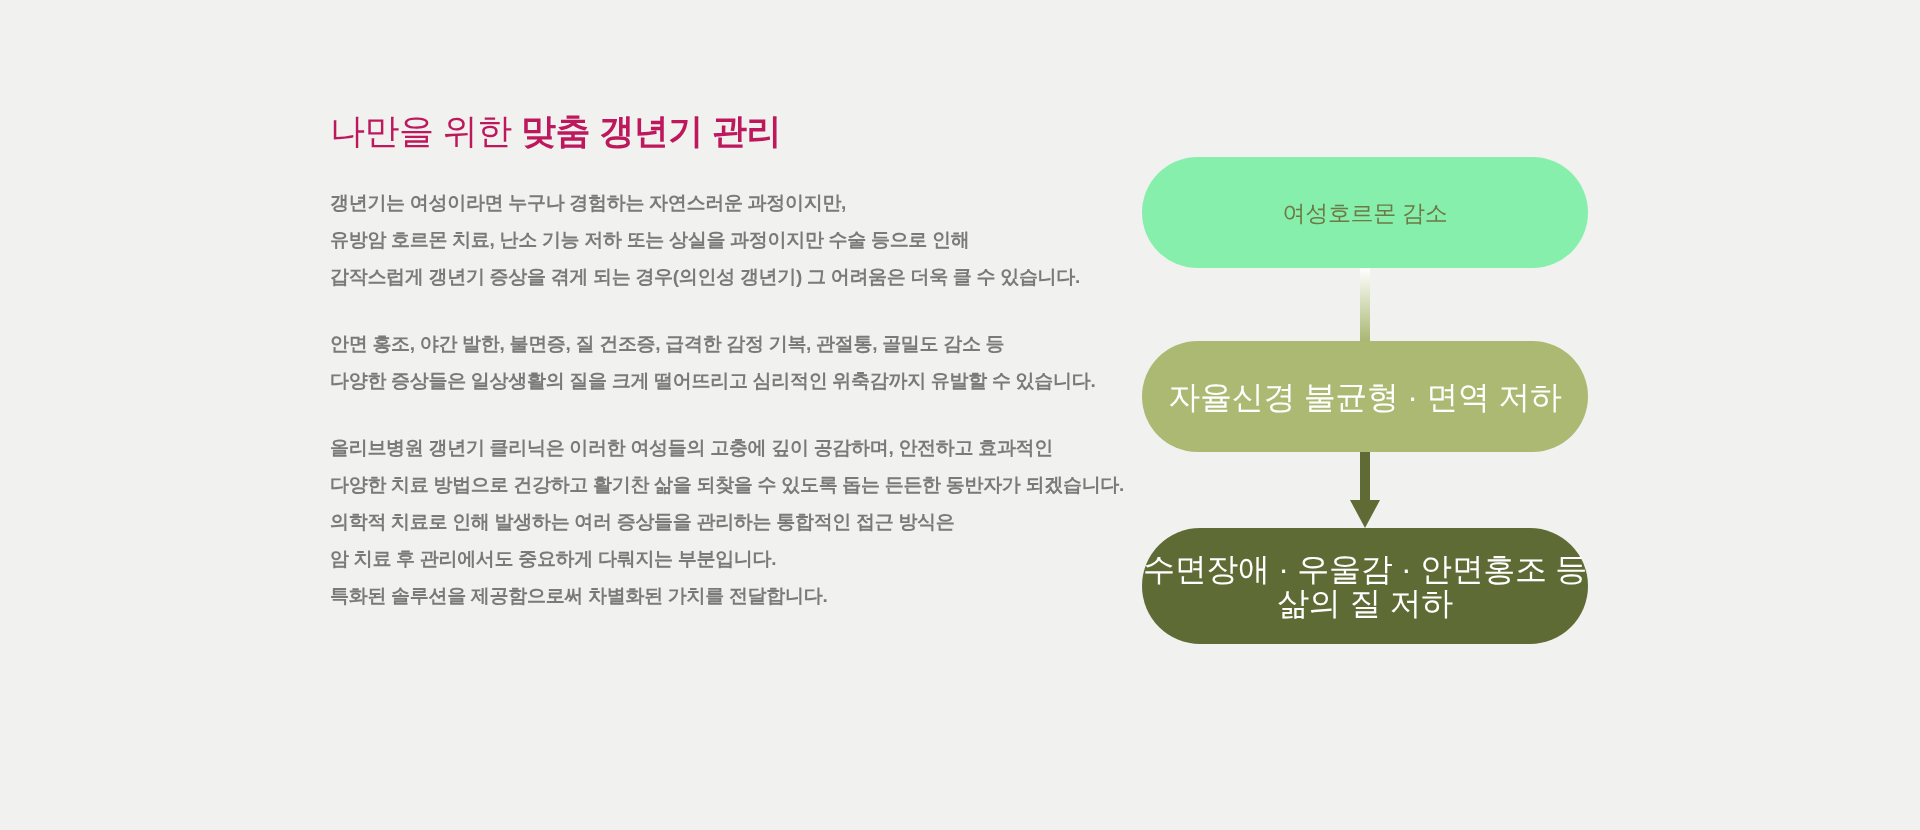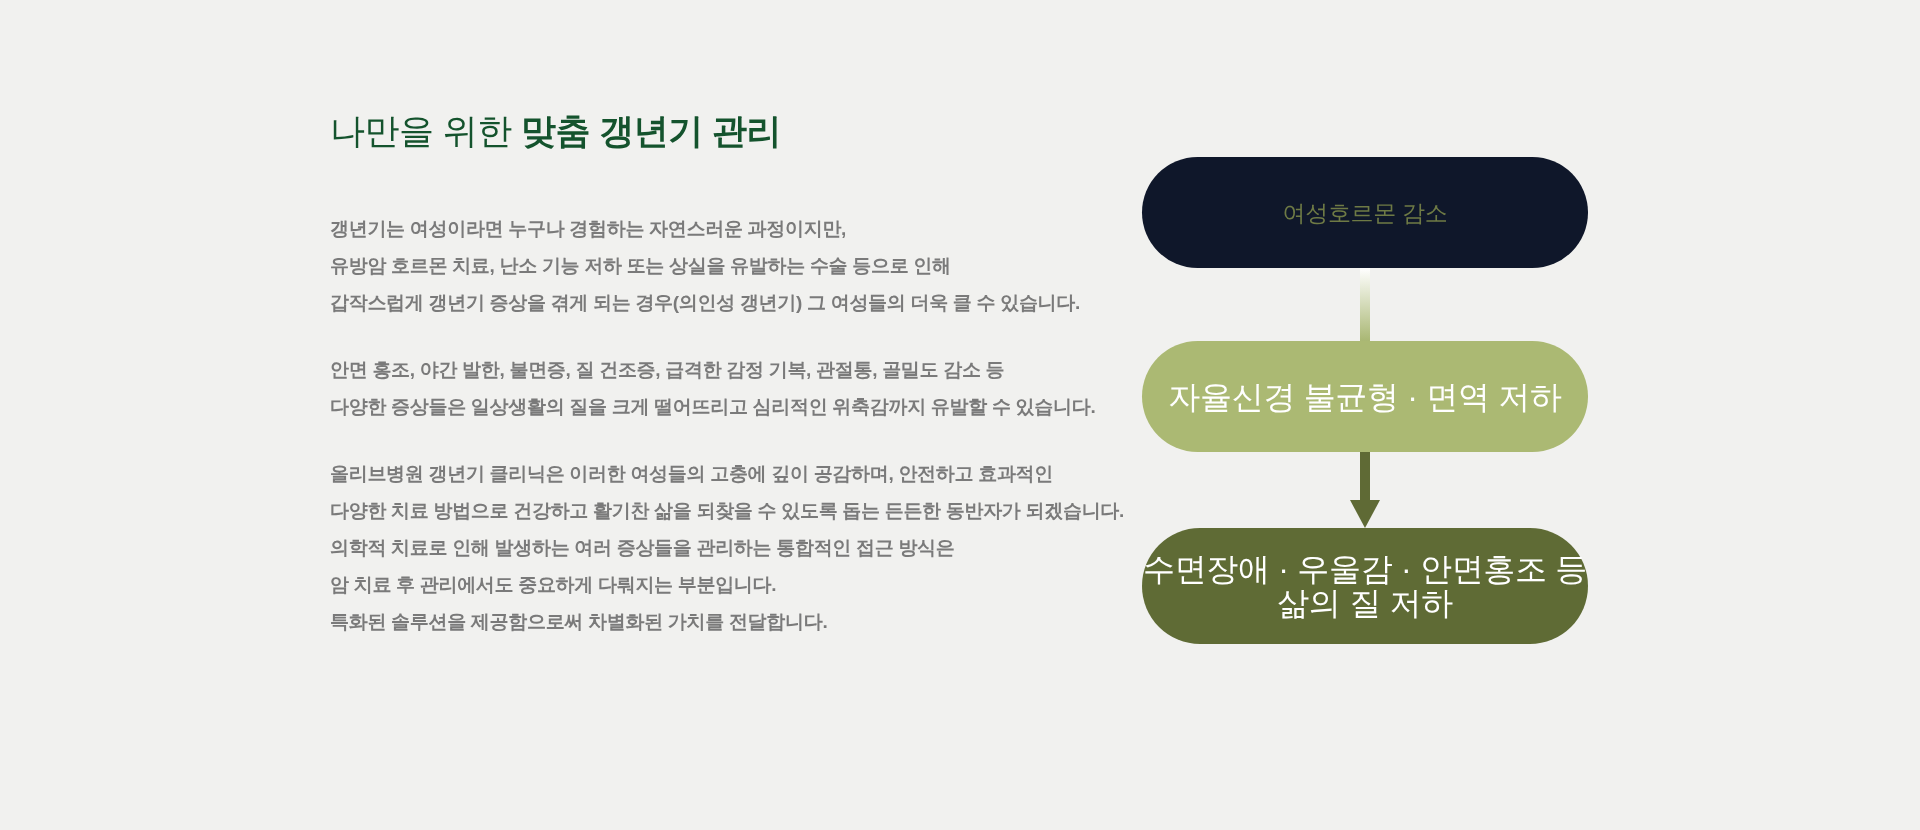--- a/index.html
+++ b/index.html
@@ -20,23 +20,23 @@
   .text-col {
     position: absolute;
     left: 330px;
     top: 108px;
     width: 740px;
   }
   .section-title {
     font-size: 35px;
     line-height: 46px;
     font-weight: 400;
-    color: #14532d;
+    color: #be185d;
     letter-spacing: -0.5px;
-    margin-bottom: 56px;
+    margin-bottom: 30px;
     white-space: nowrap;
   }
   .section-title .title-bold { font-weight: 800; }
   .paragraph { margin-bottom: 30px; }
   .paragraph:last-child { margin-bottom: 16px; }
   .para-line {
     font-size: 19px;
     line-height: 37px;
     font-weight: 700;
     color: #7a7a7a;
@@ -101,41 +101,41 @@
 </head>
 <body>
 
 <div class="stage">
 
   <div class="text-col">
     <h2 class="section-title"><span>나만을 위한 </span><span class="title-bold">맞춤 갱년기 관리</span></h2>
 
     <div class="paragraph">
       <div class="para-line">갱년기는 여성이라면 누구나 경험하는 자연스러운 과정이지만,</div>
-      <div class="para-line">유방암 호르몬 치료, 난소 기능 저하 또는 상실을 유발하는 수술 등으로 인해</div>
-      <div class="para-line">갑작스럽게 갱년기 증상을 겪게 되는 경우(의인성 갱년기) 그 여성들의 더욱 클 수 있습니다.</div>
+      <div class="para-line">유방암 호르몬 치료, 난소 기능 저하 또는 상실을 과정이지만 수술 등으로 인해</div>
+      <div class="para-line">갑작스럽게 갱년기 증상을 겪게 되는 경우(의인성 갱년기) 그 어려움은 더욱 클 수 있습니다.</div>
     </div>
 
     <div class="paragraph">
       <div class="para-line">안면 홍조, 야간 발한, 불면증, 질 건조증, 급격한 감정 기복, 관절통, 골밀도 감소 등</div>
       <div class="para-line">다양한 증상들은 일상생활의 질을 크게 떨어뜨리고 심리적인 위축감까지 유발할 수 있습니다.</div>
     </div>
 
     <div class="paragraph">
       <div class="para-line">올리브병원 갱년기 클리닉은 이러한 여성들의 고충에 깊이 공감하며, 안전하고 효과적인</div>
       <div class="para-line">다양한 치료 방법으로 건강하고 활기찬 삶을 되찾을 수 있도록 돕는 든든한 동반자가 되겠습니다.</div>
       <div class="para-line">의학적 치료로 인해 발생하는 여러 증상들을 관리하는 통합적인 접근 방식은</div>
       <div class="para-line">암 치료 후 관리에서도 중요하게 다뤄지는 부분입니다.</div>
       <div class="para-line">특화된 솔루션을 제공함으로써 차별화된 가치를 전달합니다.</div>
     </div>
   </div>
 
   <div class="diagram">
 
-    <div class="pill pill-1" style="background-color: #0f172a; color: rgb(110, 122, 69);">
+    <div class="pill pill-1" style="background-color: #86efac; color: rgb(110, 122, 69);">
       <div class="pill-label">여성호르몬 감소</div>
     </div>
 
     <div class="connector-fade"></div>
 
     <div class="pill pill-2" style="background-color: rgb(171, 185, 115); color: rgb(255, 255, 255);">
       <div class="pill-label">자율신경 불균형 · 면역 저하</div>
     </div>
 
     <div class="connector-arrow">

